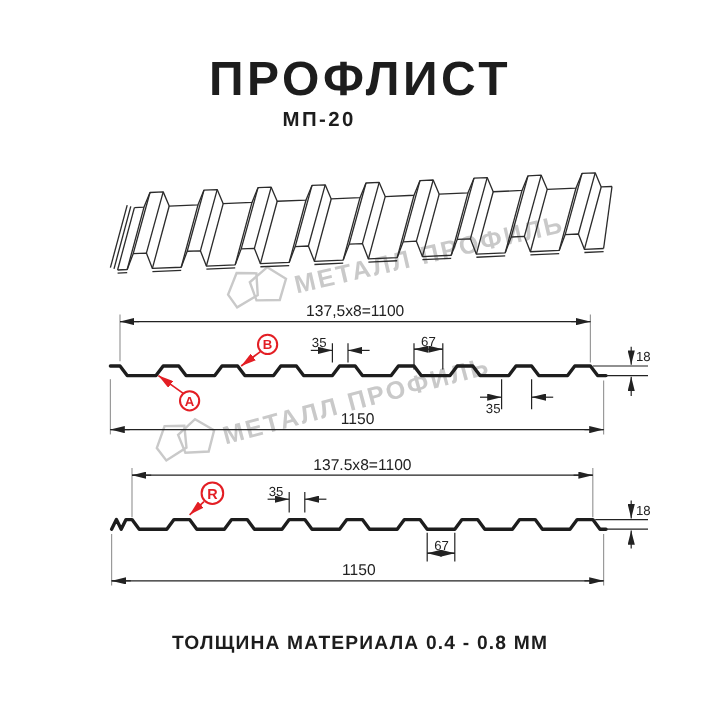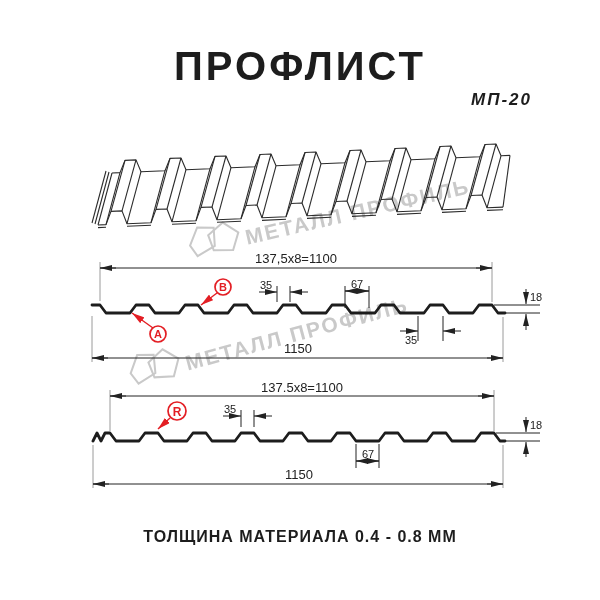--- a/index.html
+++ b/index.html
@@ -1,21 +1,21 @@
 <!DOCTYPE html>
 <html><head>
 <meta charset="utf-8">
 <style>
   html,body{margin:0;padding:0;background:#fff;}
   .page{position:relative;width:600px;height:600px;background:#ffffff;overflow:hidden;
         font-family:"Liberation Sans", sans-serif;}
   .title{position:absolute;left:0;top:44px;width:600px;text-align:center;
          font-size:40px;font-weight:700;letter-spacing:3px;color:var(--ink,#1d1d1d);}
-  .subtitle{position:absolute;left:0;top:90px;width:532px;text-align:right;
-         font-size:17px;font-weight:700;letter-spacing:2px;color:var(--ink,#1d1d1d);font-style:italic;}
+  .subtitle{position:absolute;left:0;top:90px;width:532px;text-align:center;
+         font-size:17px;font-weight:700;letter-spacing:2px;color:var(--ink,#1d1d1d);}
   .footer{position:absolute;left:0;top:528px;width:600px;text-align:center;
          font-size:16px;font-weight:700;letter-spacing:1px;color:var(--ink,#1d1d1d);}
   svg{position:absolute;left:0;top:0;}
   text.dim{font-family:"Liberation Sans",sans-serif;font-size:11px;fill:var(--dim,#222);}
   text.dimbig{font-family:"Liberation Sans",sans-serif;font-size:13px;fill:var(--dim,#222);}
   text.redlbl{font-family:"Liberation Sans",sans-serif;font-weight:700;fill:var(--red,#e31e24);}
   text.wm{font-family:"Liberation Sans",sans-serif;font-weight:700;font-size:21px;
           letter-spacing:2px;fill:var(--wm,#c9c9c9);}
   .wmshape{fill:none;stroke:var(--wm,#c9c9c9);stroke-width:2;}
   .profile{fill:none;stroke:var(--ink,#1d1d1d);stroke-width:2.8;stroke-linejoin:round;stroke-linecap:round;}

